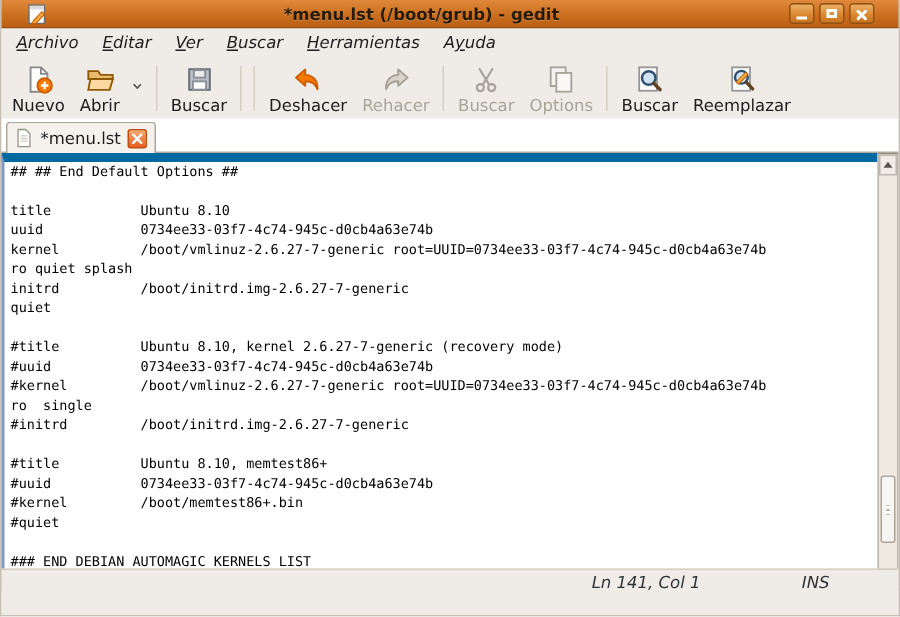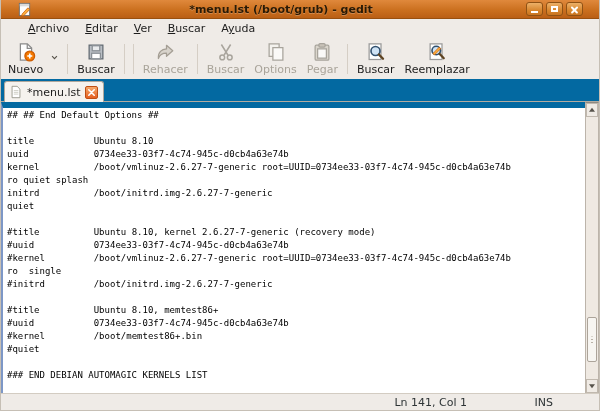--- a/index.html
+++ b/index.html
@@ -19,40 +19,40 @@
   .win-btn { width:17px; height:14px; border:1px solid #8F5215; border-radius:3px;
     background:linear-gradient(#ECB068,#D8872F 60%,#C9741F); position:relative; cursor:default; }
   .win-btn .sh { position:absolute; background:#FFF; }
   .win-btn .sh.min { left:4px; right:4px; bottom:2px; height:2px; }
   .win-btn .sh.max { left:4px; right:4px; top:3px; bottom:3px; background:transparent; border:2px solid #FFF; }
   .win-btn .sh.x1,.win-btn .sh.x2 { left:3px; right:3px; top:5.5px; height:1.8px; border-radius:1px; }
   .win-btn .sh.x1 { transform:rotate(45deg); } .win-btn .sh.x2 { transform:rotate(-45deg); }
 
   
   .menubar { position:absolute; top:19px; left:0; right:0; height:20px; background:#EFEBE7;
-    display:flex; align-items:center; padding-left:19px; }
+    display:flex; align-items:center; padding-left:2px;font-style:italic; }
   .menu-item { padding:2px 8px 3px; white-space:nowrap; color:#1d1d1d; }
   .menu-item u { text-decoration:underline; }
 
   
   .toolbar { position:absolute; top:39px; left:0; right:0; height:40px; background:#EFEBE7;
     display:flex; align-items:stretch; padding:1px 2px; }
-  .tb-btn { display:flex; flex-direction:column; align-items:center; 
+  .tb-btn { display:flex; flex-direction:column; align-items:center; justify-content:center;
     padding:2px 5px 1px; border-radius:3px; gap:1px; }
   .tb-btn .ic { width:20px; height:20px; display:block; }
   .tb-btn .ic svg { width:20px; height:20px; display:block; }
   .tb-btn .lbl { white-space:nowrap; color:#1d1d1d; }
   .tb-btn.disabled .lbl { color:#A9A49A; }
   .tb-group { display:flex; align-items:stretch; }
   .tb-drop { display:flex; align-items:center; padding:0 3px 0 1px; }
   .tb-drop svg { width:11px; height:11px; }
   .tb-sep { width:1px; background:#D5CEC5; margin:4px 4px; }
 
   
-  .tabbar { position:absolute; top:79px; left:0; right:0; height:23px; background:#0369a1;
+  .tabbar { position:absolute; top:79px; left:0; right:0; height:23px; background:#ffffff;
     border-bottom:1px solid #B3ABA0; display:flex; align-items:flex-end; padding-left:3px; }
   .tab { height:21px; background:#F5F2EE; border:1px solid #AFA79C; border-bottom:none;
     border-radius:3px 3px 0 0; display:flex; align-items:center; gap:4px; padding:0 5px 0 4px;
     margin-bottom:-1px; position:relative; z-index:2; }
   .tab .doc-ic svg { width:14px; height:14px; display:block; }
   .tab .t-lbl { color:#1d1d1d; white-space:nowrap; }
   .tab-close { width:13px; height:13px; border:1px solid #BF4E13; border-radius:2px;
     background:linear-gradient(#F6A96B,#E55F21); display:flex; align-items:center; justify-content:center; }
   .tab-close svg { width:9px; height:9px; display:block; }
 
@@ -71,22 +71,22 @@
   .sb-arrow { position:absolute; left:50%; top:50%; width:0; height:0; border-left:3.5px solid transparent;
     border-right:3.5px solid transparent; }
   .up .sb-arrow { border-bottom:4px solid #57534B; transform:translate(-50%,-55%); }
   .down .sb-arrow { border-top:4px solid #57534B; transform:translate(-50%,-45%); }
   .sb-thumb { position:absolute; left:1px; right:1px; top:214px; height:45px; background:#F7F5F1;
     border:1px solid #ACA49A; border-radius:2px; }
   .sb-grip { position:absolute; left:3px; right:3px; top:50%; height:7px; transform:translateY(-50%);
     background:repeating-linear-gradient(#B9B2A8 0 1px, transparent 1px 3px); }
 
   
-  .statusbar { position:absolute; left:0; right:0; bottom:0; height:17px; background:#EFEBE7;
-    border-top:1px solid #D3CCC2; }
+  .statusbar { position:absolute; left:0; right:0; bottom:0; height:31px; background:#EFEBE7;
+    border-top:1px solid #D3CCC2;font-style:italic; }
   .status-pos { position:absolute; right:132px; top:2px; white-space:nowrap; }
   .status-ins { position:absolute; right:46px; top:2px; white-space:nowrap; }
 </style>
 </head>
 <body>
 
 <div class="app">
 
   <div class="titlebar">
     <span class="win-icon">
@@ -109,38 +109,48 @@
           <span class="sh x2"></span>
         </span>
     </span>
   </div>
 
   <div class="menubar" id="menubar">
       <span class="menu-item"><u>A</u>rchivo</span>
       <span class="menu-item"><u>E</u>ditar</span>
       <span class="menu-item"><u>V</u>er</span>
       <span class="menu-item"><u>B</u>uscar</span>
+      <span class="menu-item"><u>H</u>erramientas</span>
       <span class="menu-item">A<u>y</u>uda</span>
     </div>
 
   <div class="toolbar" id="toolbar">
       <div class="tb-group">
         <div class="tb-btn">
           <span class="ic">
             <svg viewBox="0 0 16 16">
               <path d="M3.5 1.5h5.6l3.4 3.4v9.6h-9z" fill="#fefefe" stroke="#8a8a8a"></path>
               <path d="M9 1.5v3.5h3.5" fill="none" stroke="#8a8a8a"></path>
               <circle cx="11" cy="11.2" r="3.9" fill="#F57900" stroke="#CE5C00"></circle>
               <path d="M11 9.2v4M9 11.2h4" stroke="#fff" stroke-width="1.3"></path>
             </svg>
           </span>
           <span class="lbl">Nuevo</span>
         </div>
       </div>
       <div class="tb-group">
+        <div class="tb-btn">
+          <span class="ic">
+            <svg viewBox="0 0 16 16">
+              <path d="M1.5 3.5h5.2l1.4 2h6.4v2.2h-13z" fill="#E9B96E" stroke="#8F5902"></path>
+              <path d="M2.6 7.7h12l-1.7 5.8H1.5z" fill="#FCD9A0" stroke="#8F5902"></path>
+            </svg>
+          </span>
+          <span class="lbl">Abrir</span>
+        </div>
         <span class="tb-drop">
           <span><svg viewBox="0 0 16 16">
               <path d="M4.5 6 L8 9.8 L11.5 6" fill="none" stroke="#57534B" stroke-width="1.6"></path>
             </svg></span>
         </span>
       </div>
       <div class="tb-sep"></div>
       <div class="tb-group">
         <div class="tb-btn">
           <span class="ic">
@@ -149,20 +159,30 @@
               <rect x="5" y="3" width="6" height="4" fill="#E9EBED" stroke="#8a9096"></rect>
               <rect x="4.5" y="9" width="7" height="4.4" fill="#fff" stroke="#8a9096"></rect>
             </svg>
           </span>
           <span class="lbl">Buscar</span>
         </div>
       </div>
       <div class="tb-sep"></div>
       <div class="tb-sep"></div>
       <div class="tb-group">
+        <div class="tb-btn">
+          <span class="ic">
+            <svg viewBox="0 0 16 16">
+              <path d="M6.8 2.6 L1.8 7 L6.8 11.4 V8.9 C10.2 8.9 12.3 10.1 13.3 13.2 C13.7 8.1 10.6 5.7 6.8 5.5 Z" fill="#F57900" stroke="#CE5C00" stroke-linejoin="round"></path>
+            </svg>
+          </span>
+          <span class="lbl">Deshacer</span>
+        </div>
+      </div>
+      <div class="tb-group">
         <div class="tb-btn disabled">
           <span class="ic">
             <svg viewBox="0 0 16 16">
               <path d="M9.2 2.6 L14.2 7 L9.2 11.4 V8.9 C5.8 8.9 3.7 10.1 2.7 13.2 C2.3 8.1 5.4 5.7 9.2 5.5 Z" fill="#D8D3CB" stroke="#A49E94" stroke-linejoin="round"></path>
             </svg>
           </span>
           <span class="lbl">Rehacer</span>
         </div>
       </div>
       <div class="tb-sep"></div>
@@ -180,32 +200,20 @@
       </div>
       <div class="tb-group">
         <div class="tb-btn disabled">
           <span class="ic">
             <svg viewBox="0 0 16 16">
               <rect x="2.5" y="1.5" width="8" height="10" fill="#F4F2EE" stroke="#A8A49C"></rect>
               <rect x="5.5" y="4.5" width="8" height="10" fill="#FAF9F7" stroke="#A8A49C"></rect>
             </svg>
           </span>
           <span class="lbl">Options</span>
-        </div>
-      </div>
-      <div class="tb-group">
-        <div class="tb-btn disabled">
-          <span class="ic">
-            <svg viewBox="0 0 16 16">
-              <rect x="2.5" y="2.5" width="11" height="12" rx="1" fill="#DAD5CC" stroke="#A8A49C"></rect>
-              <rect x="5.5" y="1.2" width="5" height="2.8" rx="1" fill="#C8C2B8" stroke="#A8A49C"></rect>
-              <rect x="4.5" y="5.5" width="7" height="7.4" fill="#FAF9F7" stroke="#A8A49C"></rect>
-            </svg>
-          </span>
-          <span class="lbl">Pegar</span>
         </div>
       </div>
       <div class="tb-sep"></div>
       <div class="tb-group">
         <div class="tb-btn">
           <span class="ic">
             <svg viewBox="0 0 16 16">
               <rect x="2.5" y="1.5" width="9.5" height="12.5" fill="#fff" stroke="#999"></rect>
               <circle cx="7.6" cy="7.2" r="3.6" fill="#CFE3F5" stroke="#31506E" stroke-width="1.3"></circle>
               <path d="M10.3 10 L13.6 13.4" stroke="#5E4322" stroke-width="1.9" stroke-linecap="round"></path>

